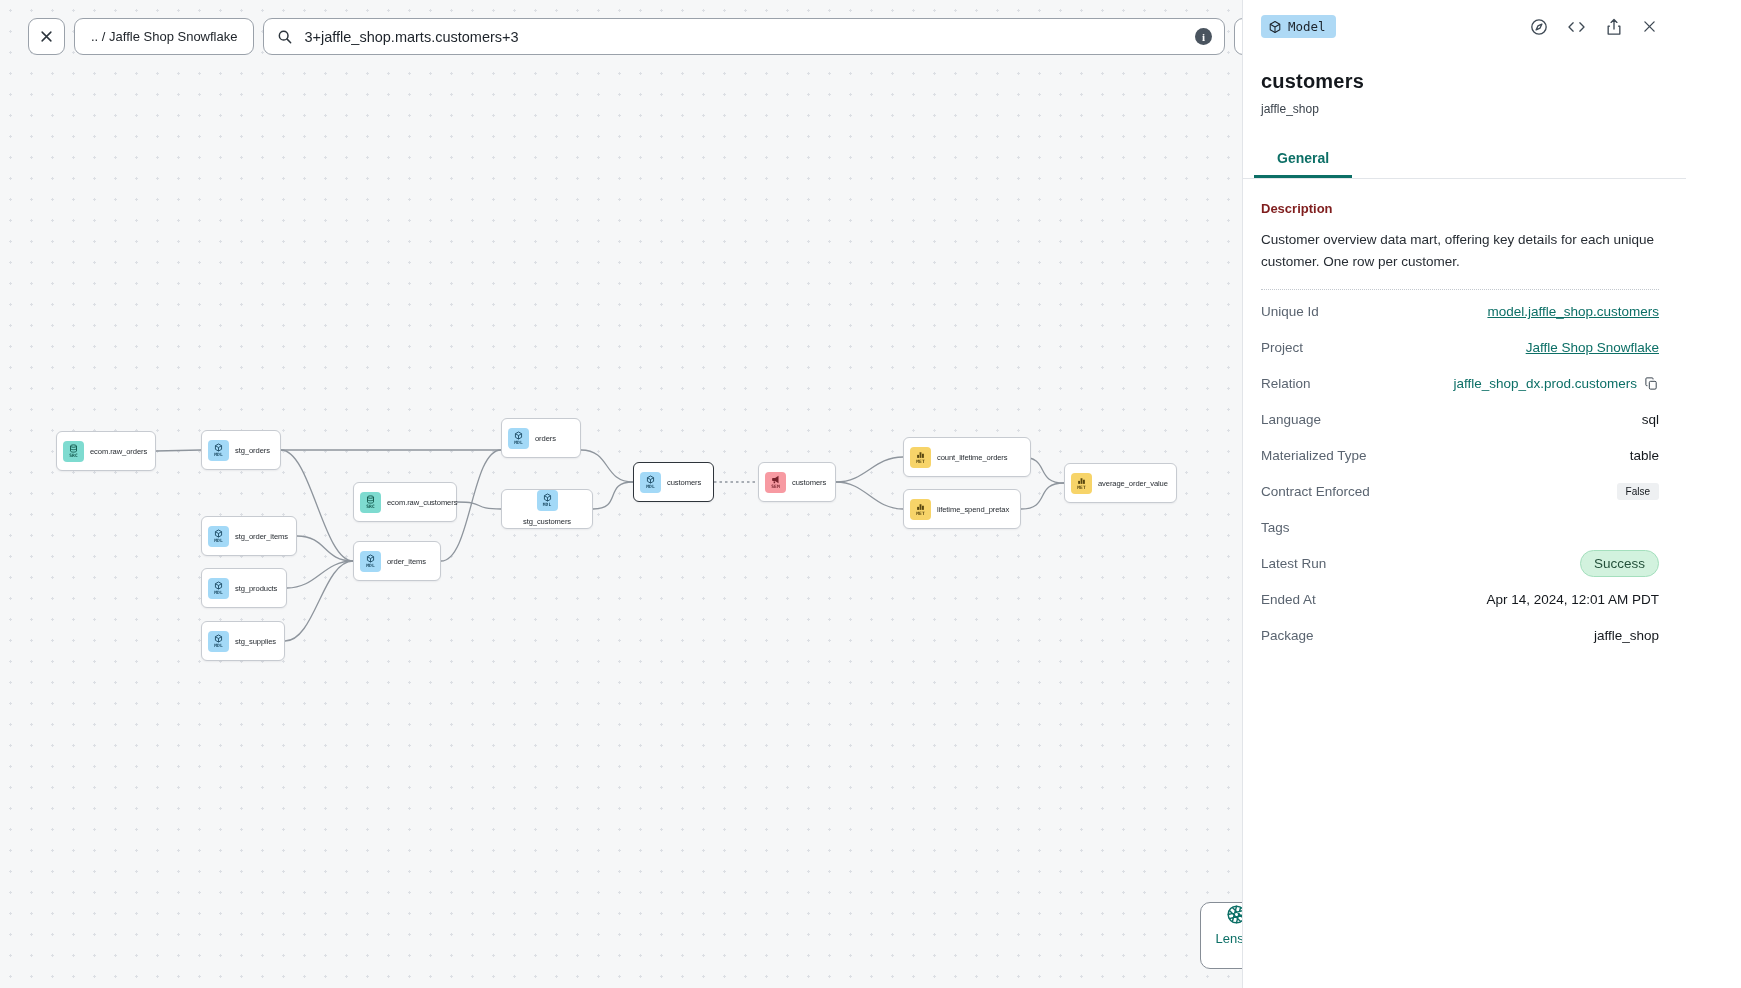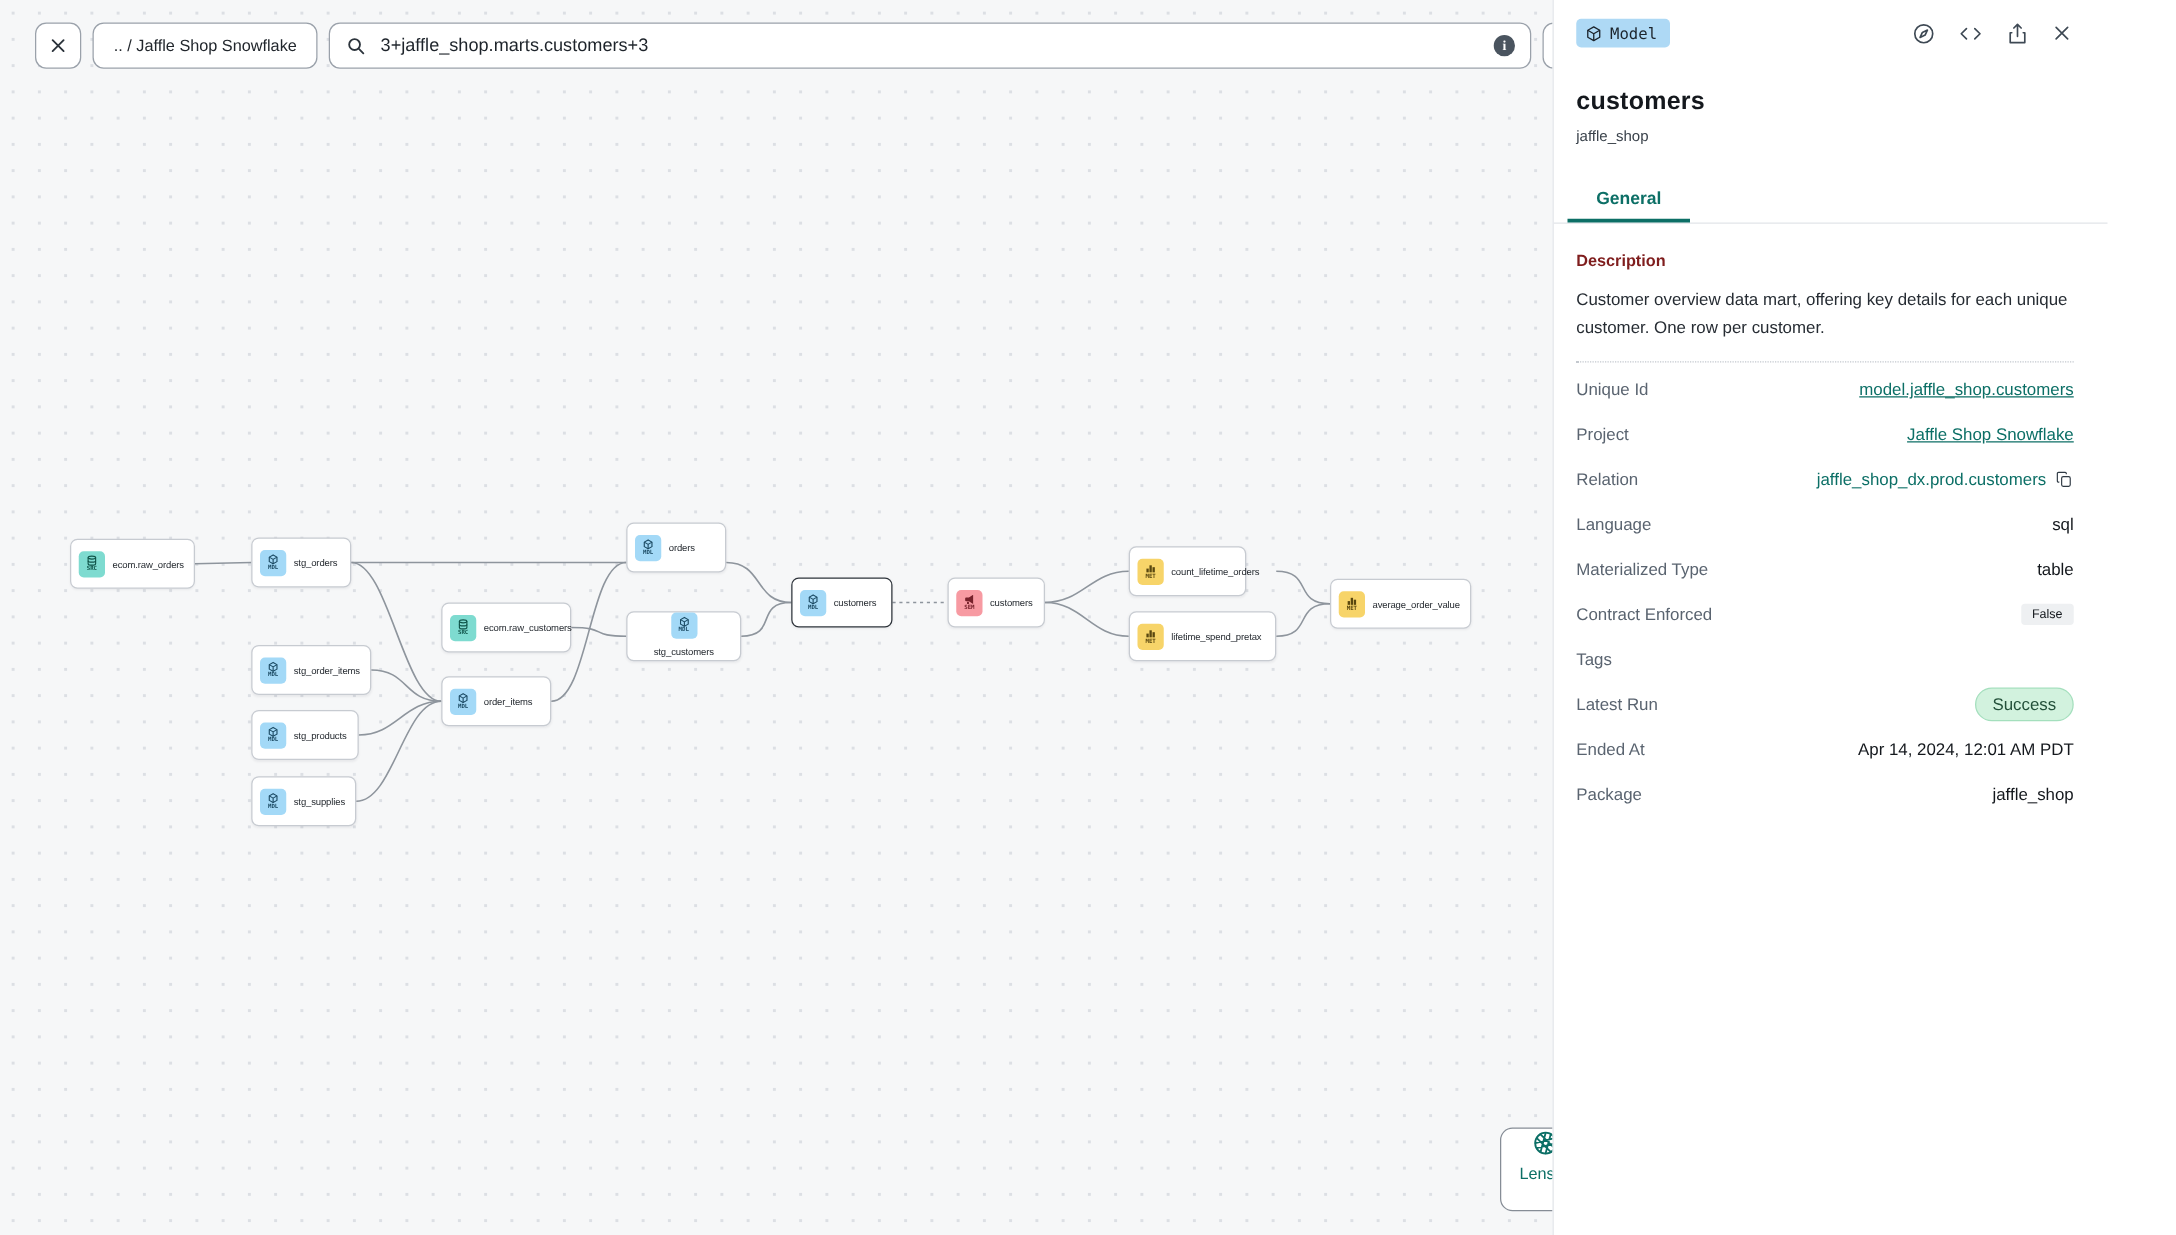--- a/index.html
+++ b/index.html
@@ -239,21 +239,21 @@
       <div class="node" style="left: 758px; top: 462px; width: 78px;">
         <span class="node-icon" style="background: rgb(247, 154, 162); color: rgb(118, 33, 43);">
           <svg width="9" height="9" viewBox="0 0 24 24" style="fill:currentColor">
             <path d="M20 2v20l-9-6H5a2 2 0 0 1-2-2v-4a2 2 0 0 1 2-2h6z"></path>
             <path d="M7 17h4v5H7z"></path>
           </svg>
           <span class="code">SEM</span>
         </span>
         <span class="node-label">customers</span>
       </div>
-      <div class="node" style="left: 903px; top: 437px; width: 94px;">
+      <div class="node" style="left: 903px; top: 437px; width: 128px;">
         <span class="node-icon" style="background: rgb(247, 212, 105); color: rgb(89, 71, 15);">
           <svg width="9" height="9" viewBox="0 0 24 24" style="fill:currentColor">
             <rect x="3" y="13" width="5" height="8"></rect>
             <rect x="9.5" y="6" width="5" height="15"></rect>
             <rect x="16" y="10" width="5" height="11"></rect>
           </svg>
           <span class="code">MET</span>
         </span>
         <span class="node-label">count_lifetime_orders</span>
       </div>

